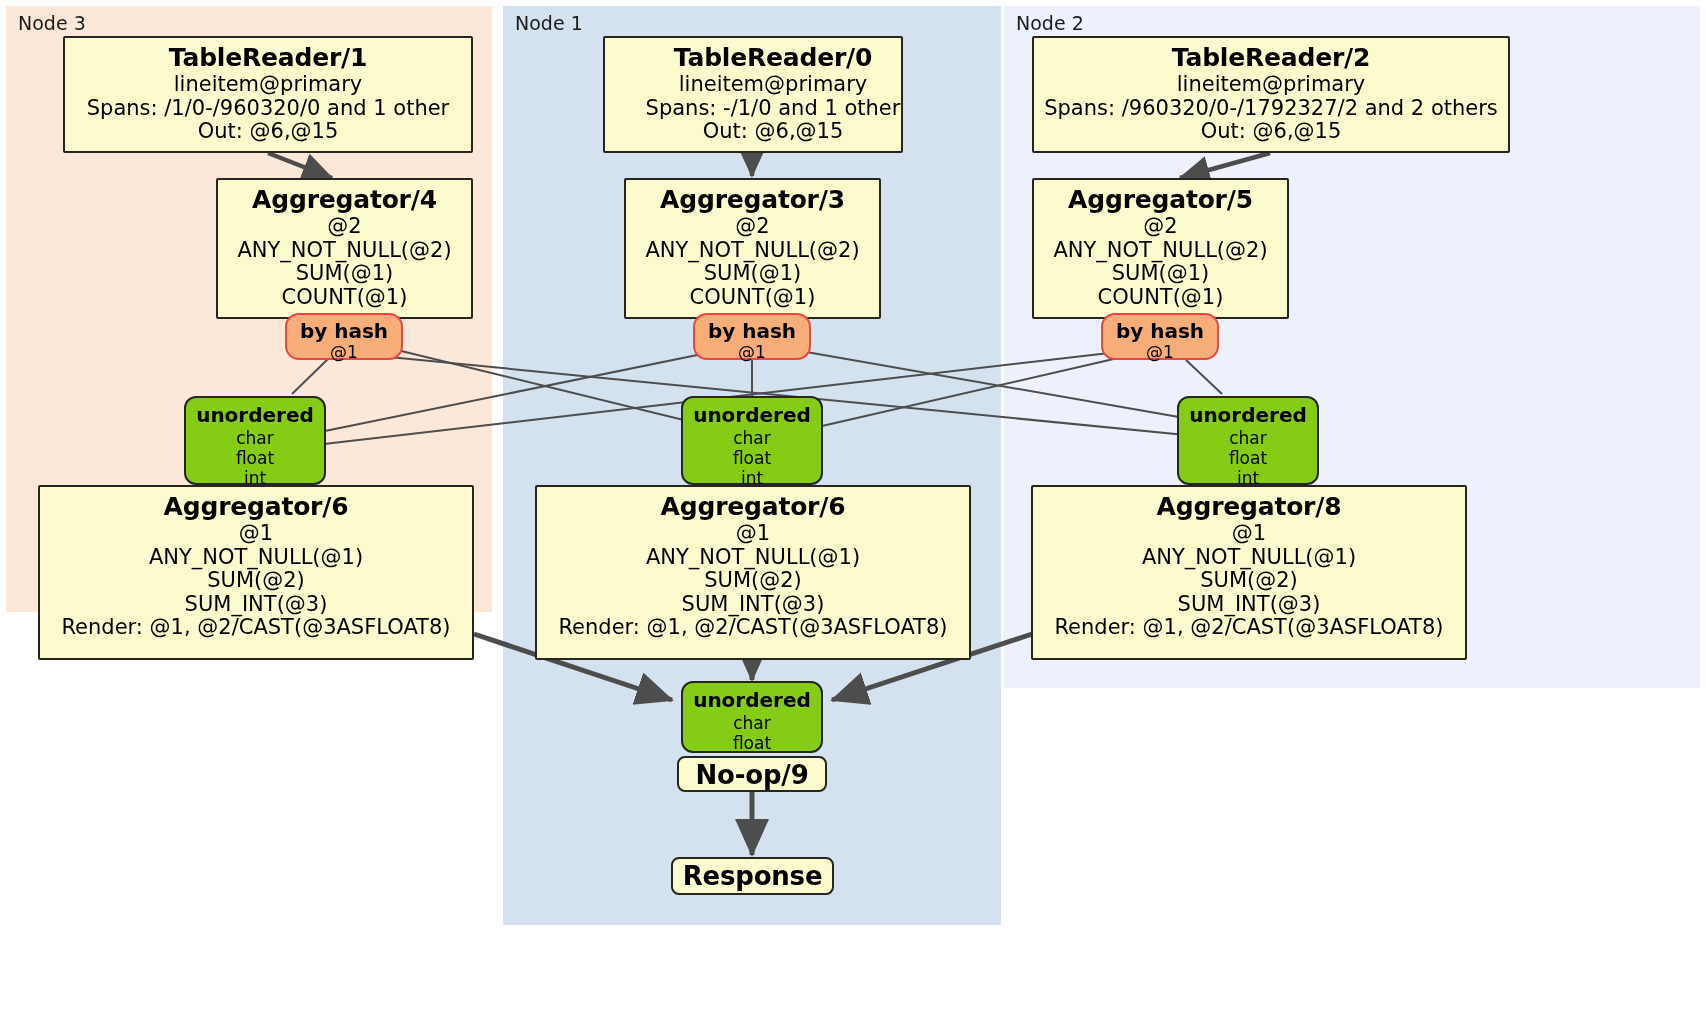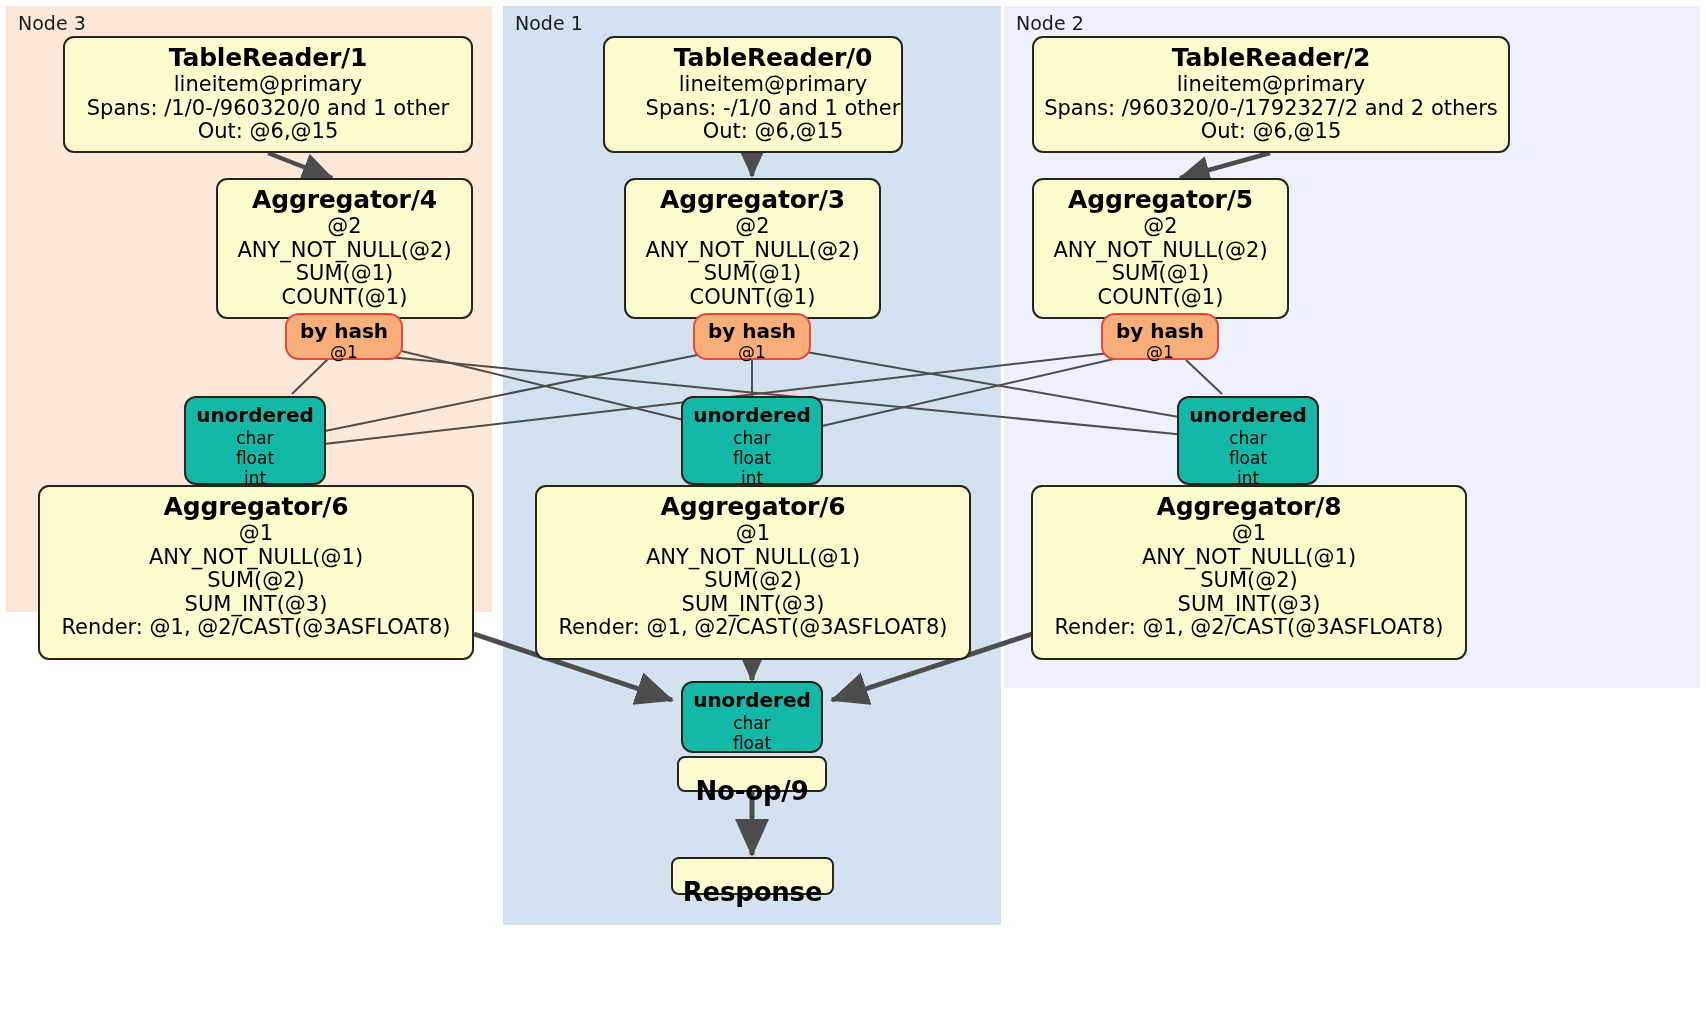--- a/index.html
+++ b/index.html
@@ -38,41 +38,41 @@
     width: 1706px;
     height: 1016px;
     pointer-events: none;
   }
   
   .proc {
     position: absolute;
     box-sizing: border-box;
     background: #fbfbcd;
     border: 2px solid #26251f;
-    border-radius: 11px;
+    border-radius: 2px;
     text-align: center;
     padding-top: 6px;
     line-height: 1.12;
     color: #000;
     z-index: 5;
   }
   .proc .ttl {
     font-weight: bold;
     font-size: 25px;
     letter-spacing: -0.2px;
     display: block;
     margin-bottom: 1px;
   }
   .proc .ln {
     font-size: 21px;
     display: block;
     white-space: nowrap;
   }
   .proc.compact {
-    padding-top: 19px;
+    padding-top: 3px;
   }
   .proc.compact .ttl {
     font-size: 26px;
     margin-bottom: 0;
   }
   
   .router {
     position: absolute;
     box-sizing: border-box;
     background: #f7ae79;
@@ -90,21 +90,21 @@
     font-size: 20px;
   }
   .router .ln {
     display: block;
     font-size: 17px;
   }
   
   .sync {
     position: absolute;
     box-sizing: border-box;
-    background: #14b8a6;
+    background: #84cc16;
     border: 2px solid #26251f;
     border-radius: 12px;
     text-align: center;
     color: #000;
     padding-top: 6px;
     line-height: 1.18;
     z-index: 7;
   }
   .sync .ttl {
     display: block;

